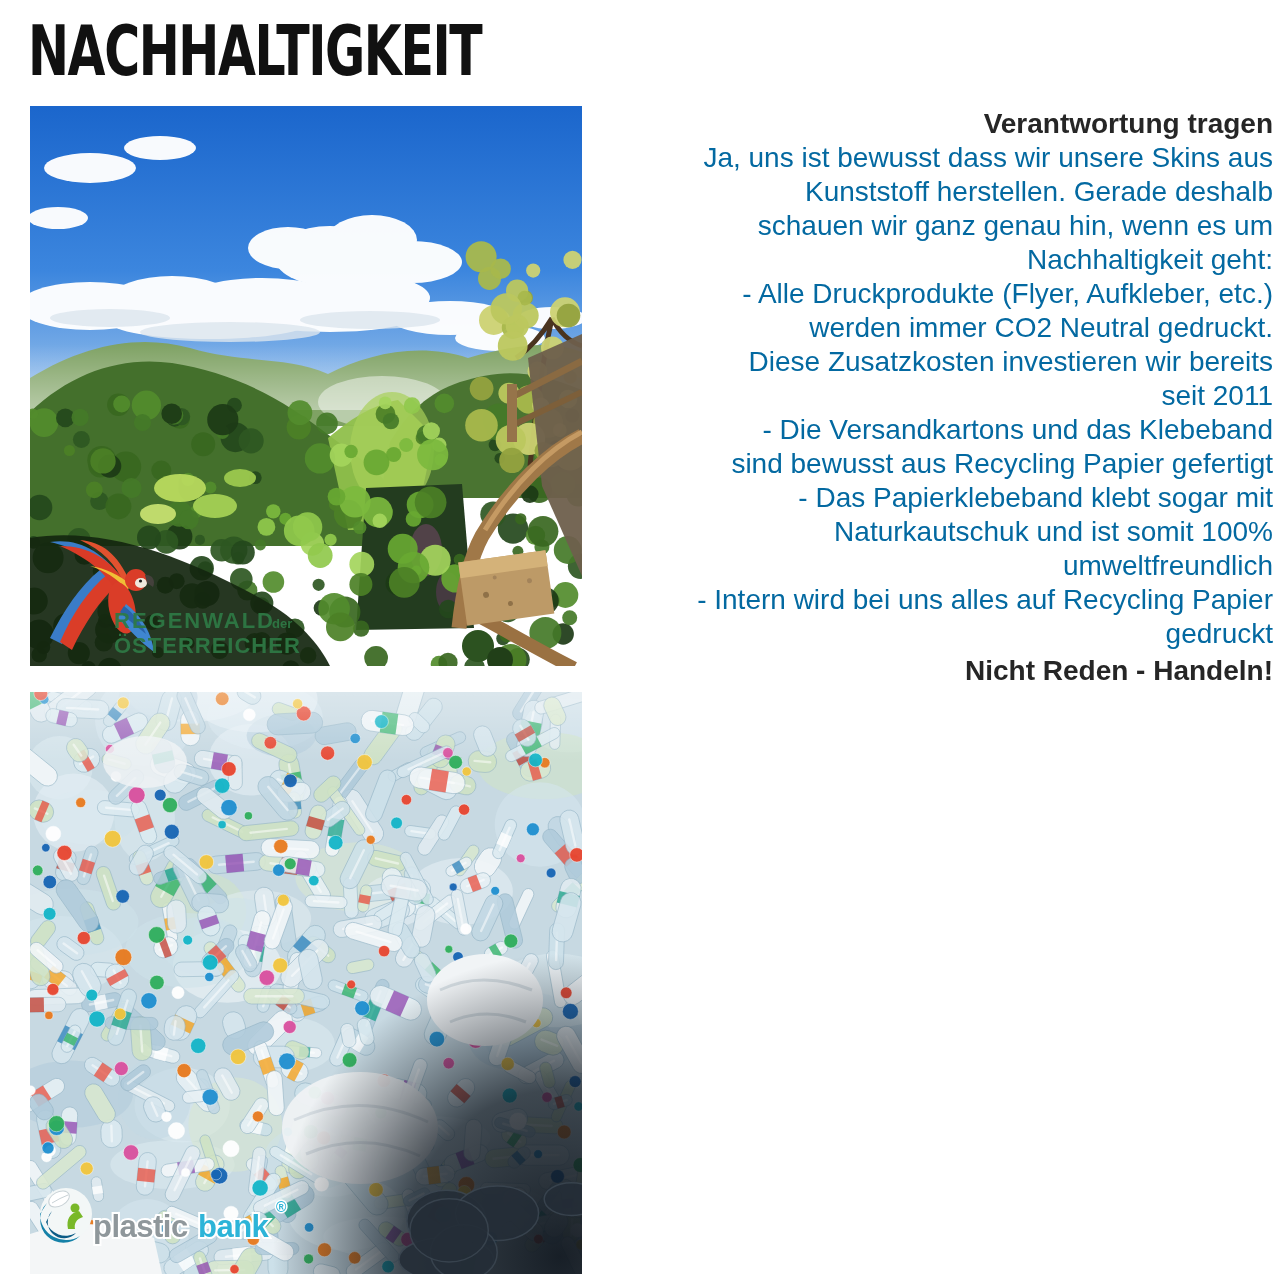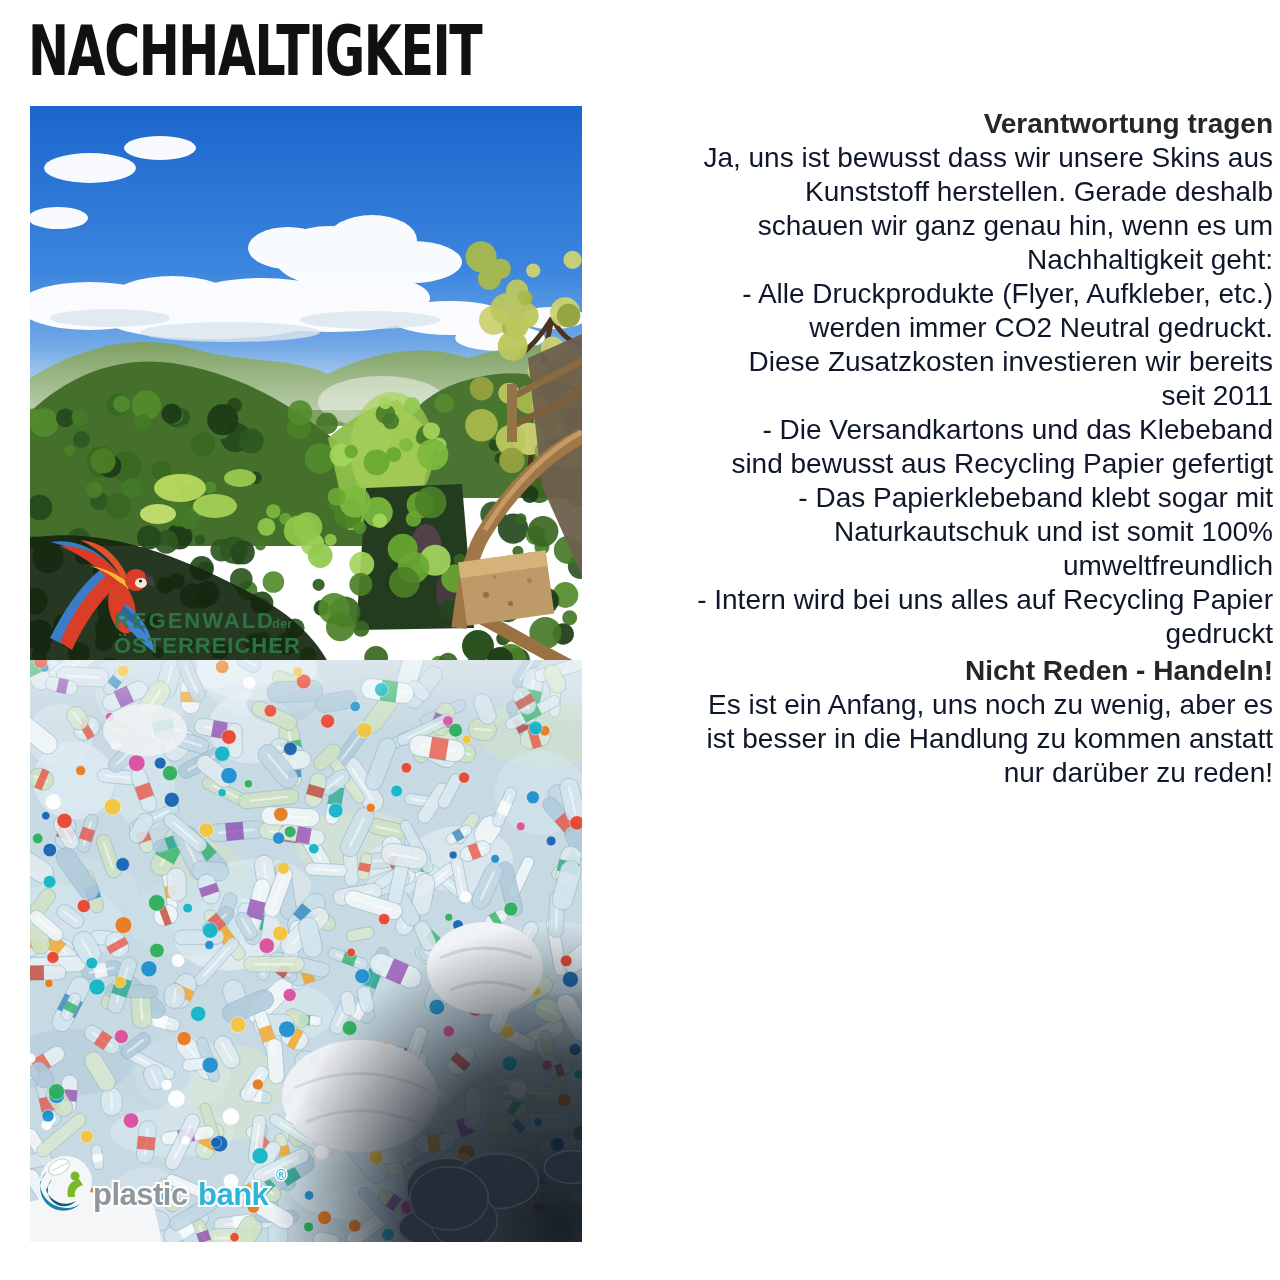--- a/index.html
+++ b/index.html
@@ -3,28 +3,28 @@
 <meta charset="utf-8">
 <style>
   html,body{margin:0;padding:0;background:#ffffff;}
   #stage{position:relative;width:1280px;height:1280px;background:#ffffff;overflow:hidden;
          font-family:"Liberation Sans",sans-serif;color:#2d2d2d;text-align:right;}
   #page-title{position:absolute;left:28px;top:10px;font-family:"DejaVu Sans",sans-serif;
          font-weight:bold;font-size:70px;letter-spacing:-2px;color:#111111;
          transform:scaleX(0.70);transform-origin:left top;white-space:nowrap;}
   .photo{position:absolute;left:30px;}
   #photo-rainforest{top:106px;width:444px;height:560px;}
-  #photo-plastic{top:660px;width:552px;height:582px;}
+  #photo-plastic{top:692px;width:552px;height:582px;}
   .photo svg{display:block;}
   .text-section{position:absolute;left:613px;width:660px;}
   #section-0{top:107px;}
   #section-1{top:654px;}
   #section-2{top:1124px;}
   .sec-heading{font-size:28px;line-height:34px;font-weight:bold;color:#262626;white-space:pre;}
-  .sec-body{font-size:28px;line-height:34px;color:#0f172a;white-space:pre;}
+  .sec-body{font-size:28px;line-height:34px;color:#0369a1;white-space:pre;}
   .sec-body + .sec-body{margin-top:21px;}
 </style>
 </head>
 <body>
 
 <div id="stage">
 
   <div id="page-title">NACHHALTIGKEIT</div>
 
   <div class="photo" id="photo-rainforest">
@@ -1927,19 +1927,16 @@
   sind bewusst aus Recycling Papier gefertigt
 - Das Papierklebeband klebt sogar mit
   Naturkautschuk und ist somit 100%
   umweltfreundlich
 - Intern wird bei uns alles auf Recycling Papier
   gedruckt</div>
   </div>
 
   <div class="text-section" id="section-1">
     <div class="sec-heading">Nicht Reden - Handeln!</div>
-    <div class="sec-body">Es ist ein Anfang, uns noch zu wenig, aber es
-ist besser in die Handlung zu kommen anstatt
-nur darüber zu reden!</div>
   </div>
 
 
 </div>
 
 </body></html>

